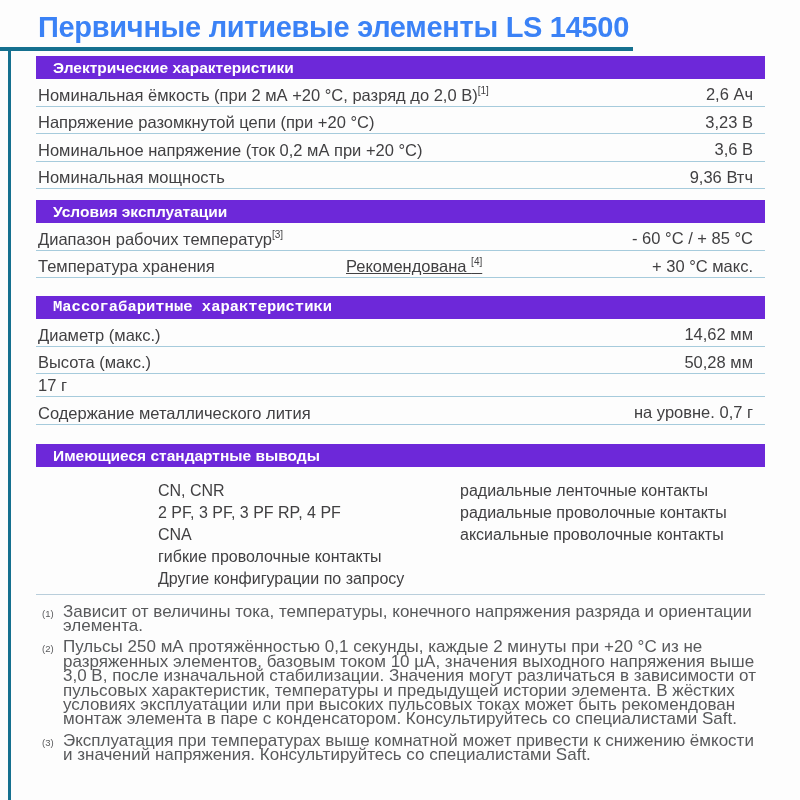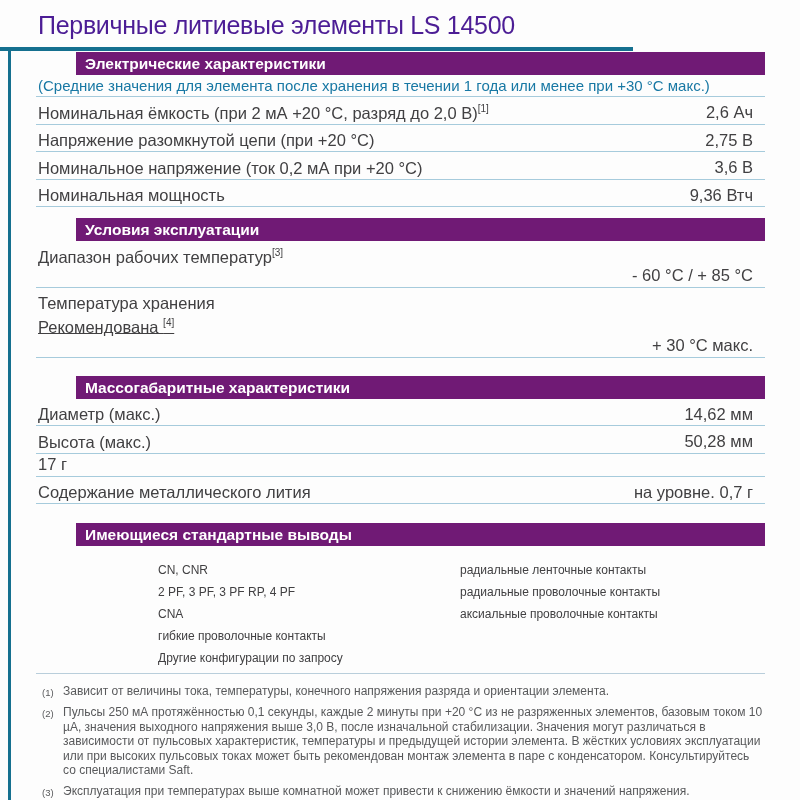--- a/index.html
+++ b/index.html
@@ -9,32 +9,32 @@
     font-family: "Liberation Sans", "DejaVu Sans", sans-serif;
     color: #414042;
     position: relative;
   }
   .left-bar {
     position: absolute; left: 8px; top: 47px;
     width: 2.5px; height: 753px; background: #15708f;
   }
   .title-wrap { padding: 11px 0 0 38px; }
   h1 {
-    font-size: 25px; font-weight: normal; color: #4c1d95;
+    font-size: 29px; font-weight: bold; color: #3b82f6;
     letter-spacing: -0.3px; white-space: nowrap;
   }
   .title-rule {
     position: absolute; left: 0; top: 47px;
     width: 633px; height: 3.5px; background: #15708f;
   }
   .content { margin: 12px 35px 0 36px; width: 729px; }
   .band {
-    background: #701a75; color: #ffffff;
+    background: #6d28d9; color: #ffffff;
     font-size: 15.5px; font-weight: bold;
-    height: 23px; line-height: 23px; padding-left: 9px; margin-left: 40px;
+    height: 23px; line-height: 23px; padding-left: 17px;
   }
   .subtitle {
     color: #1878a4; font-size: 15px;
     height: 22px; line-height: 21px;
     border-bottom: 1.5px solid #a6cbdc;
     white-space: nowrap; padding-left: 2px;
   }
   .spec-row {
     display: flex; align-items: flex-end;
     font-size: 16.5px; line-height: 19px;
@@ -44,69 +44,67 @@
   .spec-label { flex: 1; white-space: nowrap; }
   sup { font-size: 10px; }
   .qualifier { margin-right: 30px; white-space: nowrap; }
   .qualifier:empty { margin-right: 0; }
   .spec-value { white-space: nowrap; }
   .op-row {
     display: flex; align-items: baseline;
     font-size: 16.5px; line-height: 19px;
     padding: 1.5px 12px 1.5px 2px;
     border-bottom: 1.5px solid #a6cbdc;
-    flex-direction: column;
   }
   .op-label { width: 308px; white-space: nowrap; }
   .op-middle { flex: 1; white-space: nowrap; text-decoration: underline; }
   .op-value { white-space: nowrap; margin-left: auto; }
   .sect-gap-1 { margin-top: 11px; }
-  .sect-gap-2 { margin-top: 18px; }
+  .sect-gap-2 { margin-top: 18px; font-family: Liberation Mono, monospace; }
   .sect-gap-3 { margin-top: 19px; }
   .terminals-list { padding: 13px 0 0 122px; }
-  .term-row { display: flex; font-size: 12px; line-height: 22px; }
+  .term-row { display: flex; font-size: 16px; line-height: 22px; }
   .term-code { width: 302px; white-space: nowrap; }
   .term-desc { flex: 1; white-space: nowrap; }
   .footnote-divider {
     margin-top: 4px; border-top: 1.5px solid #b9cedb; width: 729px;
   }
   .footnotes { padding: 10px 0 0 6px; }
   .footnote { display: flex; margin-bottom: 7px; color: #58595b; }
   .fn-marker {
     width: 21px; flex-shrink: 0;
     font-size: 9.5px; padding-top: 3px;
   }
-  .fn-text { flex: 1; font-size: 12px; line-height: 14.4px; }
+  .fn-text { flex: 1; font-size: 17px; line-height: 14.4px; }
 </style>
 </head>
 <body>
 
 <div class="left-bar"></div>
 
 <div class="title-wrap">
   <h1><span>Первичные литиевые элементы</span> <span>LS 14500</span></h1>
 </div>
 <div class="title-rule"></div>
 
 <div class="content">
 
   <div class="band">Электрические характеристики</div>
-  <div class="subtitle">(Средние значения для элемента после хранения в течении 1 года или менее при +30 °C макс.)</div>
   <div>
 
       <div class="spec-row">
         <span class="spec-label"><span>Номинальная ёмкость (при 2 мА +20 °C, разряд до 2,0 В)</span><sup>[1]</sup></span>
         <span class="qualifier"></span>
         <span class="spec-value">2,6 Ач</span>
       </div>
 
       <div class="spec-row">
         <span class="spec-label"><span>Напряжение разомкнутой цепи (при +20 °C)</span><sup></sup></span>
         <span class="qualifier"></span>
-        <span class="spec-value">2,75 В</span>
+        <span class="spec-value">3,23 В</span>
       </div>
 
       <div class="spec-row">
         <span class="spec-label"><span>Номинальное напряжение (ток 0,2 мА при +20 °C)</span><sup></sup></span>
         <span class="qualifier"></span>
         <span class="spec-value">3,6 В</span>
       </div>
 
       <div class="spec-row">
         <span class="spec-label"><span>Номинальная мощность</span><sup></sup></span>

